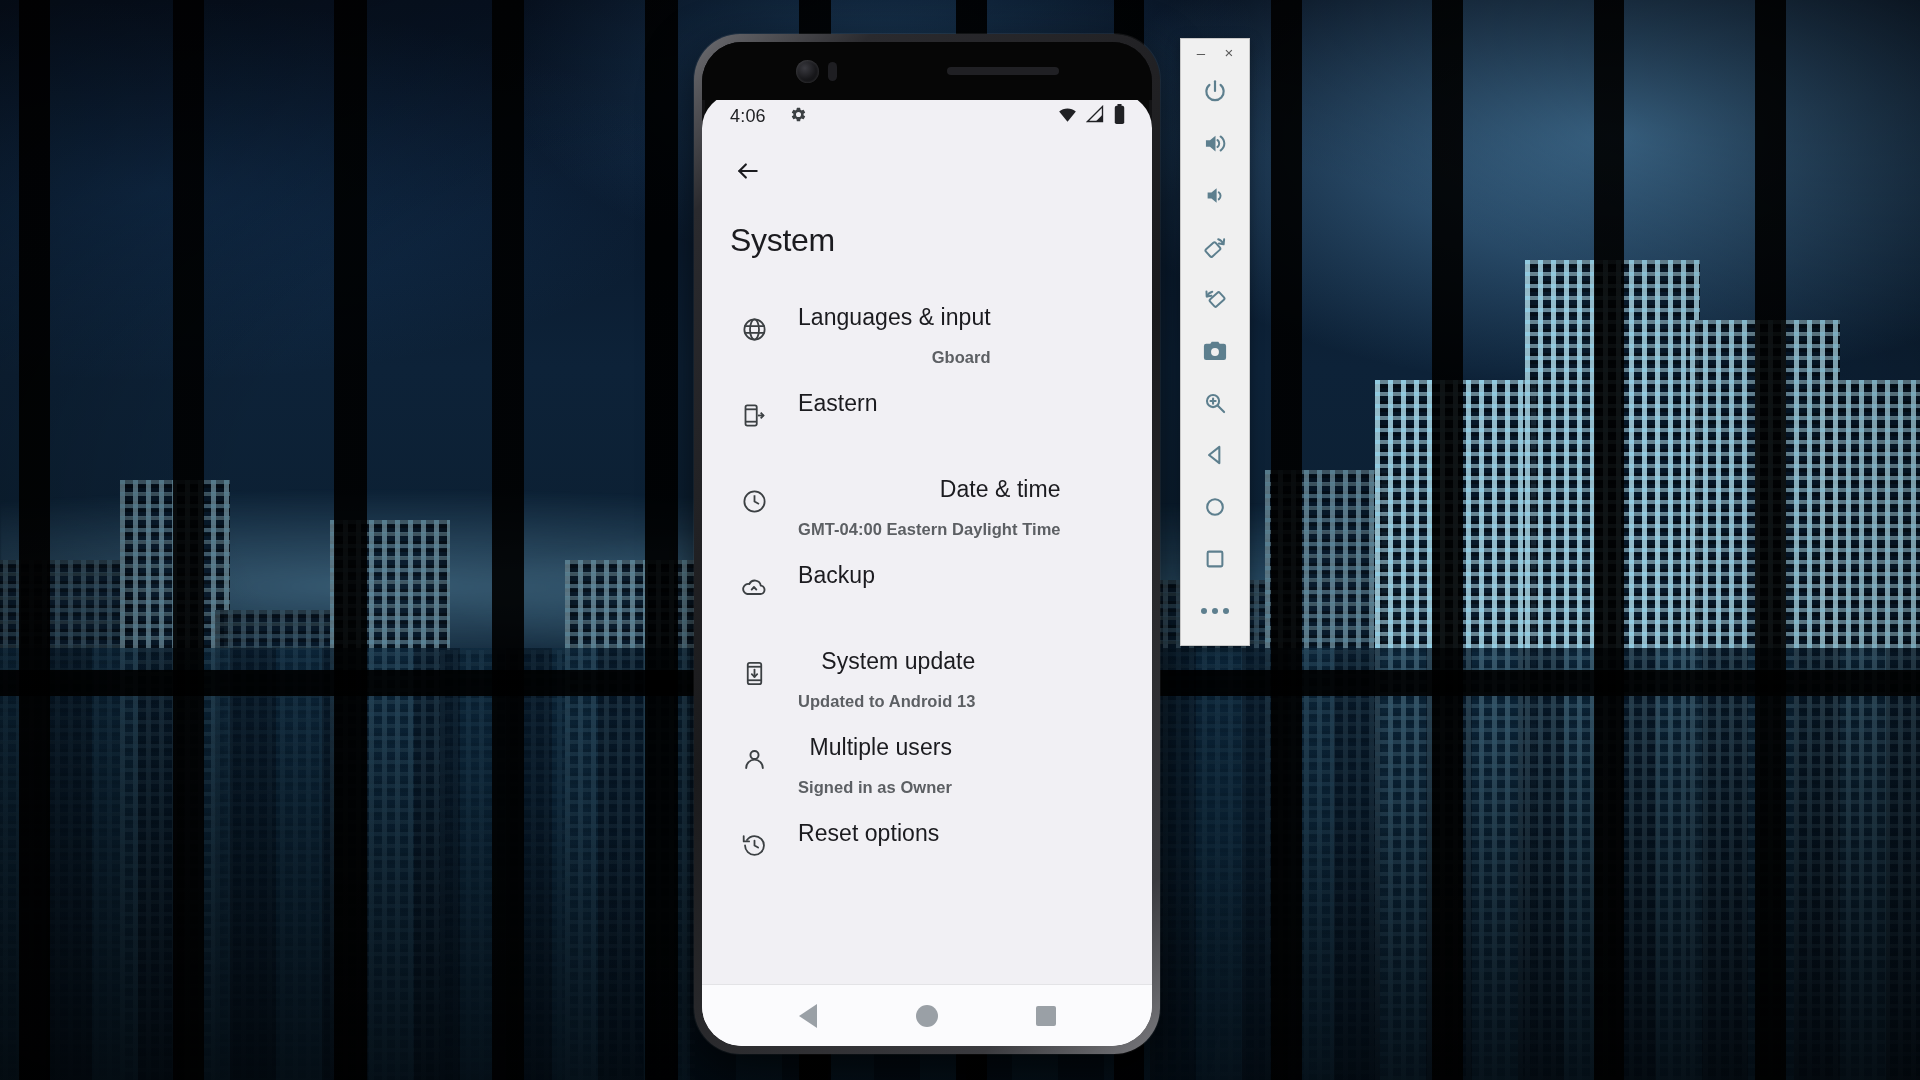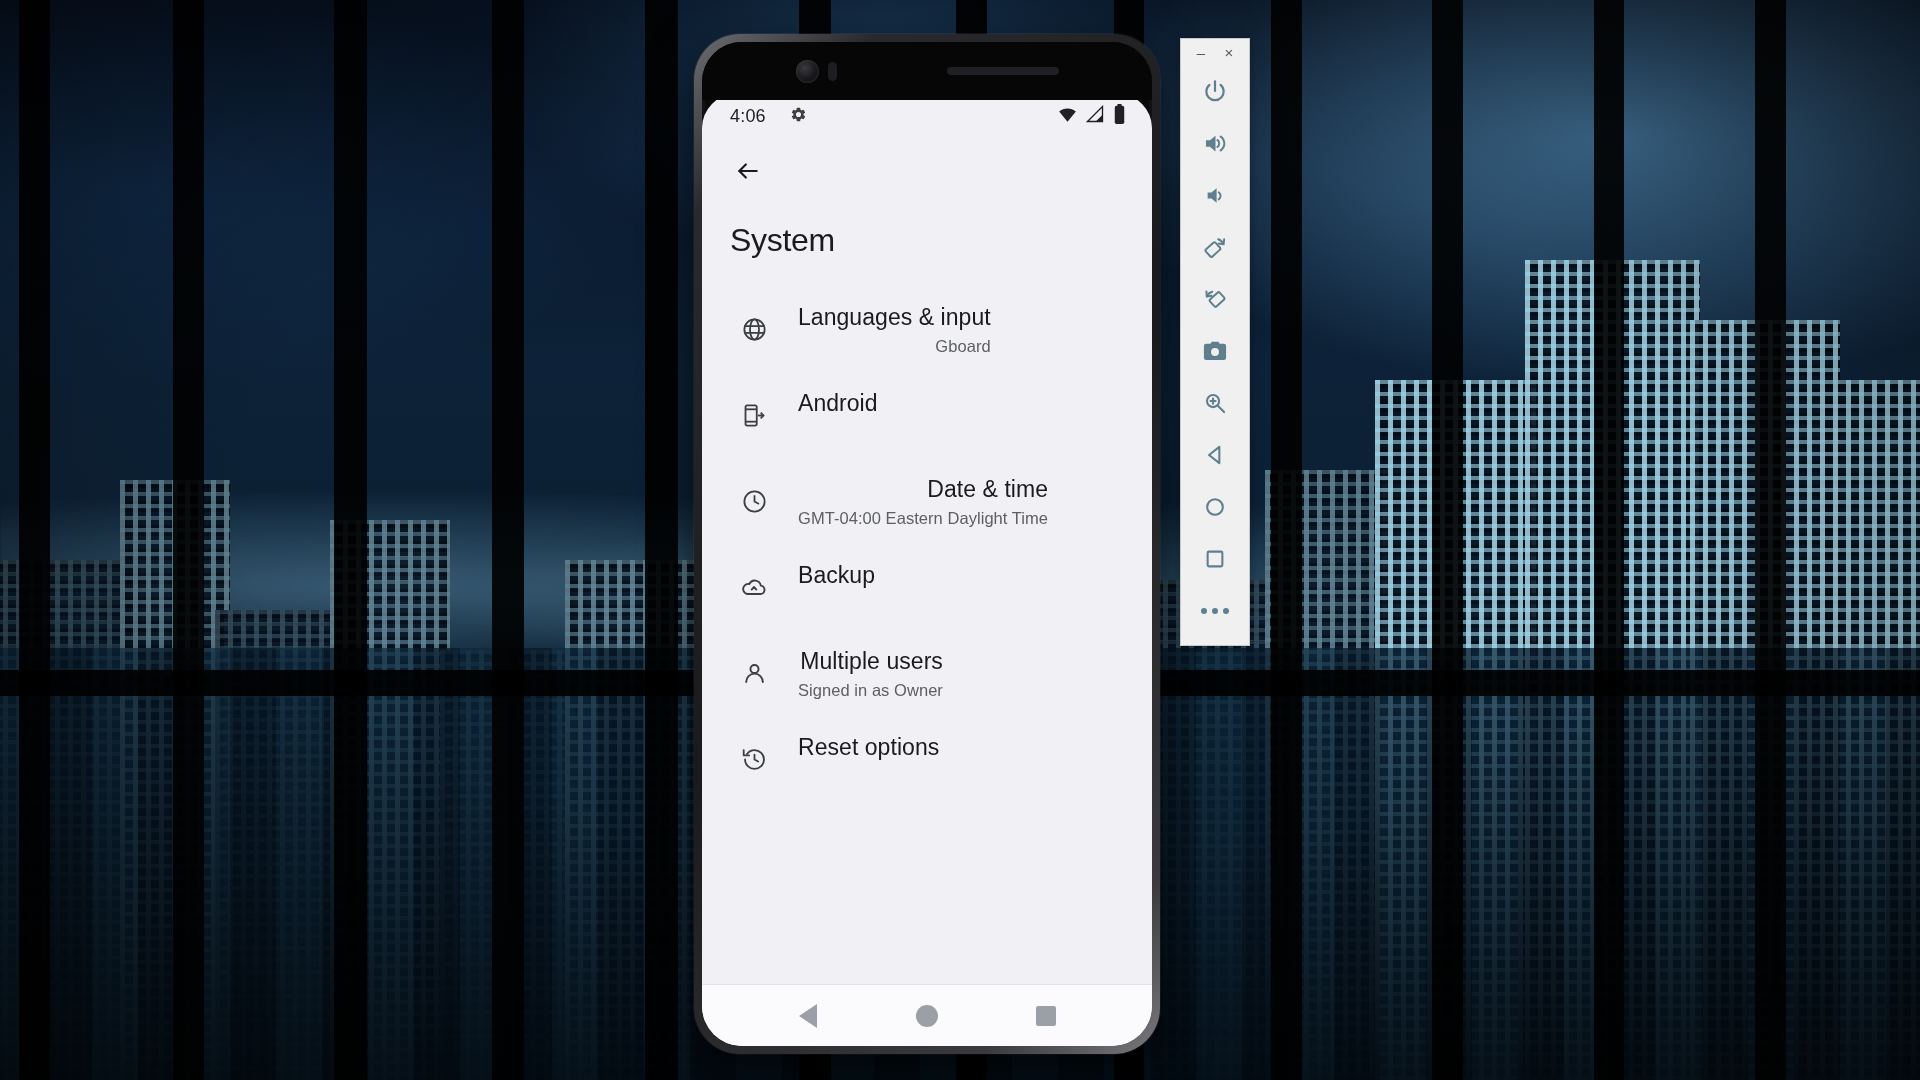--- a/index.html
+++ b/index.html
@@ -173,21 +173,21 @@
     min-height: 86px;
     cursor: pointer;
   }
   .row-icon {
     flex: 0 0 52px; height: 52px;
     display: flex; align-items: center; justify-content: center;
     margin-top: 2px;
   }
   .row-text { padding-left: 18px; padding-top: 3px; }
   .row-title { font-size: 23px; color: #1b1b1f; line-height: 1.2; letter-spacing: .05px; }
-  .row-sub { font-size: 16.5px; color: #5c5f63; margin-top: 5px; letter-spacing: .05px; }
+  .row-sub { font-size: 16.5px; color: #5c5f63; margin-top: 16px; letter-spacing: .05px; font-weight: bold; }
 
   
   .navbar {
     flex: 0 0 62px; height: 62px;
     background: #fbfbfd;
     border-top: 1px solid #e3e3e6;
     display: flex; align-items: center; justify-content: space-around;
     padding: 0 46px;
   }
   .nav-btn { width: 54px; height: 44px; display: flex; align-items: center; justify-content: center; cursor: pointer; }
@@ -363,21 +363,21 @@
           <div class="row-icon">
             <svg width="27" height="27" viewBox="0 0 24 24" fill="none" stroke="#3c4043" stroke-width="1.6">
               <rect x="4" y="3" width="10" height="18" rx="1.6"></rect>
               <line x1="4" y1="6.5" x2="14" y2="6.5"></line>
               <line x1="4" y1="17.5" x2="14" y2="17.5"></line>
               <line x1="15" y1="12" x2="20" y2="12"></line>
               <polyline points="17.5,9.5 20,12 17.5,14.5"></polyline>
             </svg>
           </div>
           <div class="row-text">
-            <div class="row-title">Android</div>
+            <div class="row-title">Eastern</div>
           </div>
         </div>
 
         <div class="setting-row">
           <div class="row-icon">
             <svg width="27" height="27" viewBox="0 0 24 24" fill="none" stroke="#3c4043" stroke-width="1.6">
               <circle cx="12" cy="12" r="9"></circle>
               <polyline points="12,6.5 12,12 16,14.2"></polyline>
             </svg>
           </div>
@@ -392,20 +392,35 @@
             <svg width="28" height="28" viewBox="0 0 24 24" fill="none" stroke="#3c4043" stroke-width="1.6" stroke-linejoin="round">
               <path d="M6.2 18h11.3a3.6 3.6 0 00.3-7.18A5.2 5.2 0 008 9.4 3.9 3.9 0 006.2 18z"></path>
               <polyline points="10,14.2 12,12 14,14.2" stroke-linecap="round"></polyline>
             </svg>
           </div>
           <div class="row-text">
             <div class="row-title">Backup</div>
           </div>
         </div>
 
+        <div class="setting-row">
+          <div class="row-icon">
+            <svg width="27" height="27" viewBox="0 0 24 24" fill="none" stroke="#3c4043" stroke-width="1.6">
+              <rect x="6" y="2.5" width="12" height="19" rx="1.8"></rect>
+              <line x1="6" y1="6" x2="18" y2="6"></line>
+              <line x1="6" y1="18" x2="18" y2="18"></line>
+              <line x1="12" y1="8.5" x2="12" y2="15" stroke-linecap="round"></line>
+              <polyline points="9.6,12.6 12,15 14.4,12.6" stroke-linecap="round" stroke-linejoin="round"></polyline>
+            </svg>
+          </div>
+          <div class="row-text">
+            <div class="row-title">System update</div>
+            <div class="row-sub">Updated to Android 13</div>
+          </div>
+        </div>
 
         <div class="setting-row">
           <div class="row-icon">
             <svg width="27" height="27" viewBox="0 0 24 24" fill="none" stroke="#3c4043" stroke-width="1.7">
               <circle cx="12" cy="8" r="3.6"></circle>
               <path d="M4.6 19.5a7.4 7.4 0 0114.8 0" stroke-linecap="round"></path>
             </svg>
           </div>
           <div class="row-text">
             <div class="row-title">Multiple users</div>

